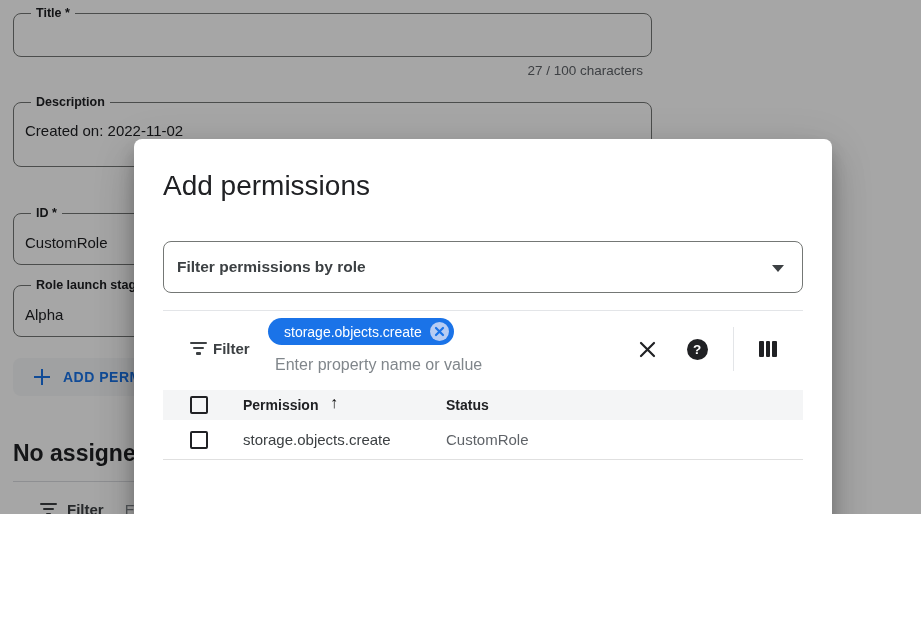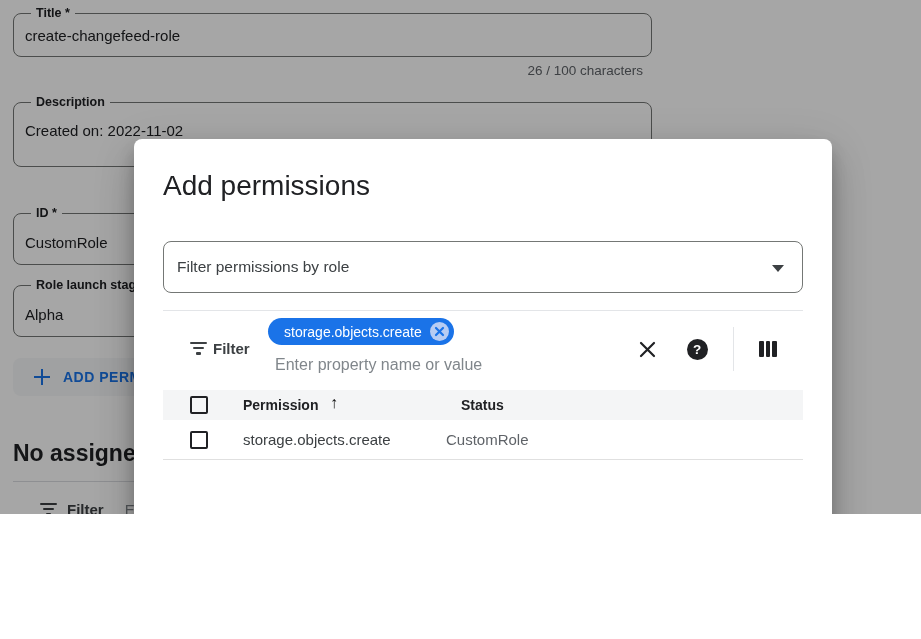--- a/index.html
+++ b/index.html
@@ -53,21 +53,21 @@
   .bg-empty{position:absolute;left:33px;top:574px;font-size:16px;color:#5f6368;white-space:nowrap;}
   .bg-graybox{position:absolute;left:13px;top:626px;width:639px;height:24px;background:#f1f3f4;border-radius:8px 8px 0 0;}
 
   
   .scrim{position:absolute;inset:0;background:rgba(0,0,0,0.35);}
 
   
   .modal{position:absolute;left:134px;top:139px;width:698px;height:453px;background:#fff;border-radius:8px;
     box-shadow:0 11px 15px rgba(0,0,0,.2),0 24px 38px rgba(0,0,0,.14),0 9px 46px rgba(0,0,0,.12);}
   .modal-title{position:absolute;left:29px;top:31px;font-size:28px;font-weight:400;color:#202124;white-space:nowrap;}
-  .role-select{position:absolute;left:29px;top:102px;width:640px;height:52px;border:1px solid var(--border-gray);border-radius:8px;background:#fff;cursor:pointer;}
+  .role-select{position:absolute;left:29px;top:102px;width:640px;height:52px;border:1px solid var(--border-gray);border-radius:8px;background:#fff;cursor:pointer;font-weight:bold;}
   .role-select .sel-text{position:absolute;left:13px;top:16px;font-size:15.5px;color:#3c4043;}
   .caret-down{position:absolute;right:18px;top:23px;width:0;height:0;border-left:6px solid transparent;border-right:6px solid transparent;border-top:7px solid #3c4043;}
   .card-top-divider{position:absolute;left:29px;top:171px;width:640px;height:1px;background:#e3e5e8;}
 
   .toolbar-filter-icon{position:absolute;left:56px;top:203px;}
   .toolbar-filter-label{position:absolute;left:79px;top:201px;font-size:15px;font-weight:700;color:#3c4043;}
   .chip{position:absolute;left:134px;top:179px;height:27px;border-radius:14px;background:var(--chip-bg);display:flex;align-items:center;padding:0 5px 0 16px;cursor:default;}
   .chip .chip-label{font-size:14px;color:#fff;white-space:nowrap;}
   .chip .chip-x{margin-left:8px;width:19px;height:19px;border-radius:50%;background:#b7ccf3;display:flex;align-items:center;justify-content:center;cursor:pointer;}
   .filter-input{position:absolute;left:141px;top:215px;width:330px;height:22px;border:none;outline:none;font-size:16px;color:#202124;font-family:"Liberation Sans",sans-serif;background:transparent;}
@@ -78,21 +78,21 @@
   .help-circle{width:21px;height:21px;border-radius:50%;background:#202124;color:#fff;font-size:13.5px;font-weight:700;display:flex;align-items:center;justify-content:center;}
   .toolbar-vdiv{position:absolute;left:599px;top:188px;width:1px;height:44px;background:#e3e5e8;}
   .columns-btn{left:621px;top:197px;}
   .columns-glyph{display:flex;gap:2px;}
   .columns-glyph i{display:block;width:4.5px;height:16px;background:#202124;border-radius:1px;}
 
   .m-thead{position:absolute;left:29px;top:251px;width:640px;height:30px;background:#f4f5f6;}
   .m-thead .checkbox{position:absolute;left:27px;top:6px;}
   .m-th-permission{position:absolute;left:80px;top:7px;font-size:14px;font-weight:600;color:#202124;}
   .m-sort{position:absolute;left:167px;top:4px;font-size:16px;font-weight:700;color:#111;}
-  .m-th-status{position:absolute;left:283px;top:7px;font-size:14px;font-weight:600;color:#202124;margin-left:15px;}
+  .m-th-status{position:absolute;left:283px;top:7px;font-size:14px;font-weight:600;color:#202124;}
   .m-row{position:absolute;left:29px;top:281px;width:640px;height:40px;background:#fff;border-bottom:1px solid #e0e0e0;cursor:pointer;}
   .m-row .checkbox{position:absolute;left:27px;top:11px;}
   .m-cell-permission{position:absolute;left:80px;top:11px;font-size:15px;color:#3c4043;white-space:nowrap;}
   .m-cell-status{position:absolute;left:283px;top:11px;font-size:15px;color:#5f6368;white-space:nowrap;}
 
   .cancel-btn{position:absolute;left:516px;top:395px;width:92px;height:37px;background:#fff;border:none;border-radius:6px;
     box-shadow:0 1px 3px rgba(0,0,0,.3),0 3px 8px rgba(0,0,0,.15);
     font-size:14.5px;font-weight:600;letter-spacing:.3px;color:#202124;font-family:"Liberation Sans",sans-serif;cursor:pointer;}
   .add-btn{position:absolute;left:618px;top:395px;width:62px;height:37px;background:transparent;border:none;
     font-size:12px;font-weight:600;letter-spacing:.3px;color:#8f9499;font-family:"Liberation Sans",sans-serif;cursor:default;text-align:center;}
@@ -100,23 +100,22 @@
 </style>
 </head>
 <body>
 
 <div id="app">
 
   <div class="bg-page">
 
     <div class="field f-title">
       <span class="notch-label">Title *</span>
-      <span class="field-value">create-changefeed-role</span>
-    </div>
-    <div class="char-counter">26 / 100 characters</div>
+    </div>
+    <div class="char-counter">27 / 100 characters</div>
 
     <div class="field f-desc">
       <span class="notch-label">Description</span>
       <span class="field-value">Created on: 2022-11-02</span>
     </div>
 
     <div class="field f-id">
       <span class="notch-label">ID *</span>
       <span class="field-value">CustomRole</span>
     </div>

